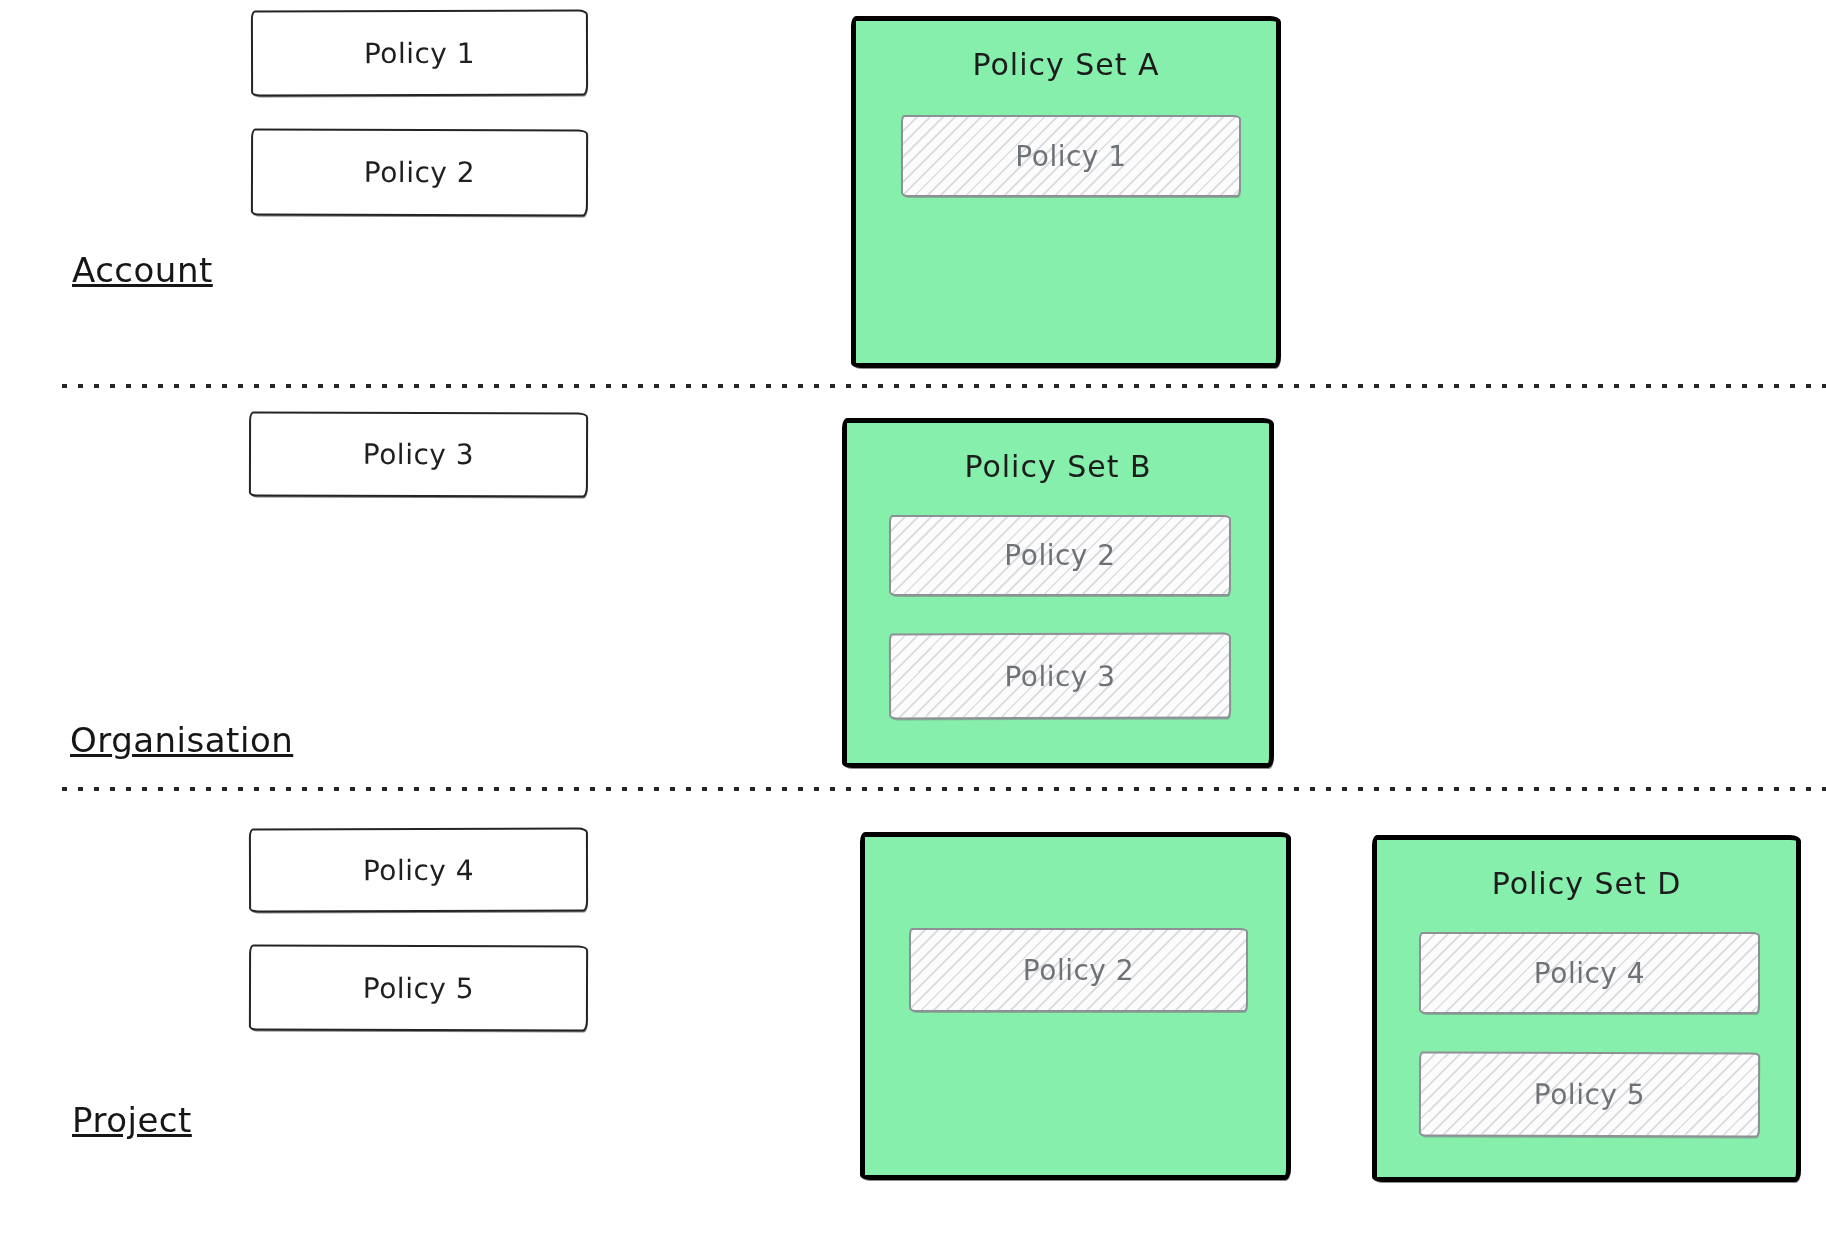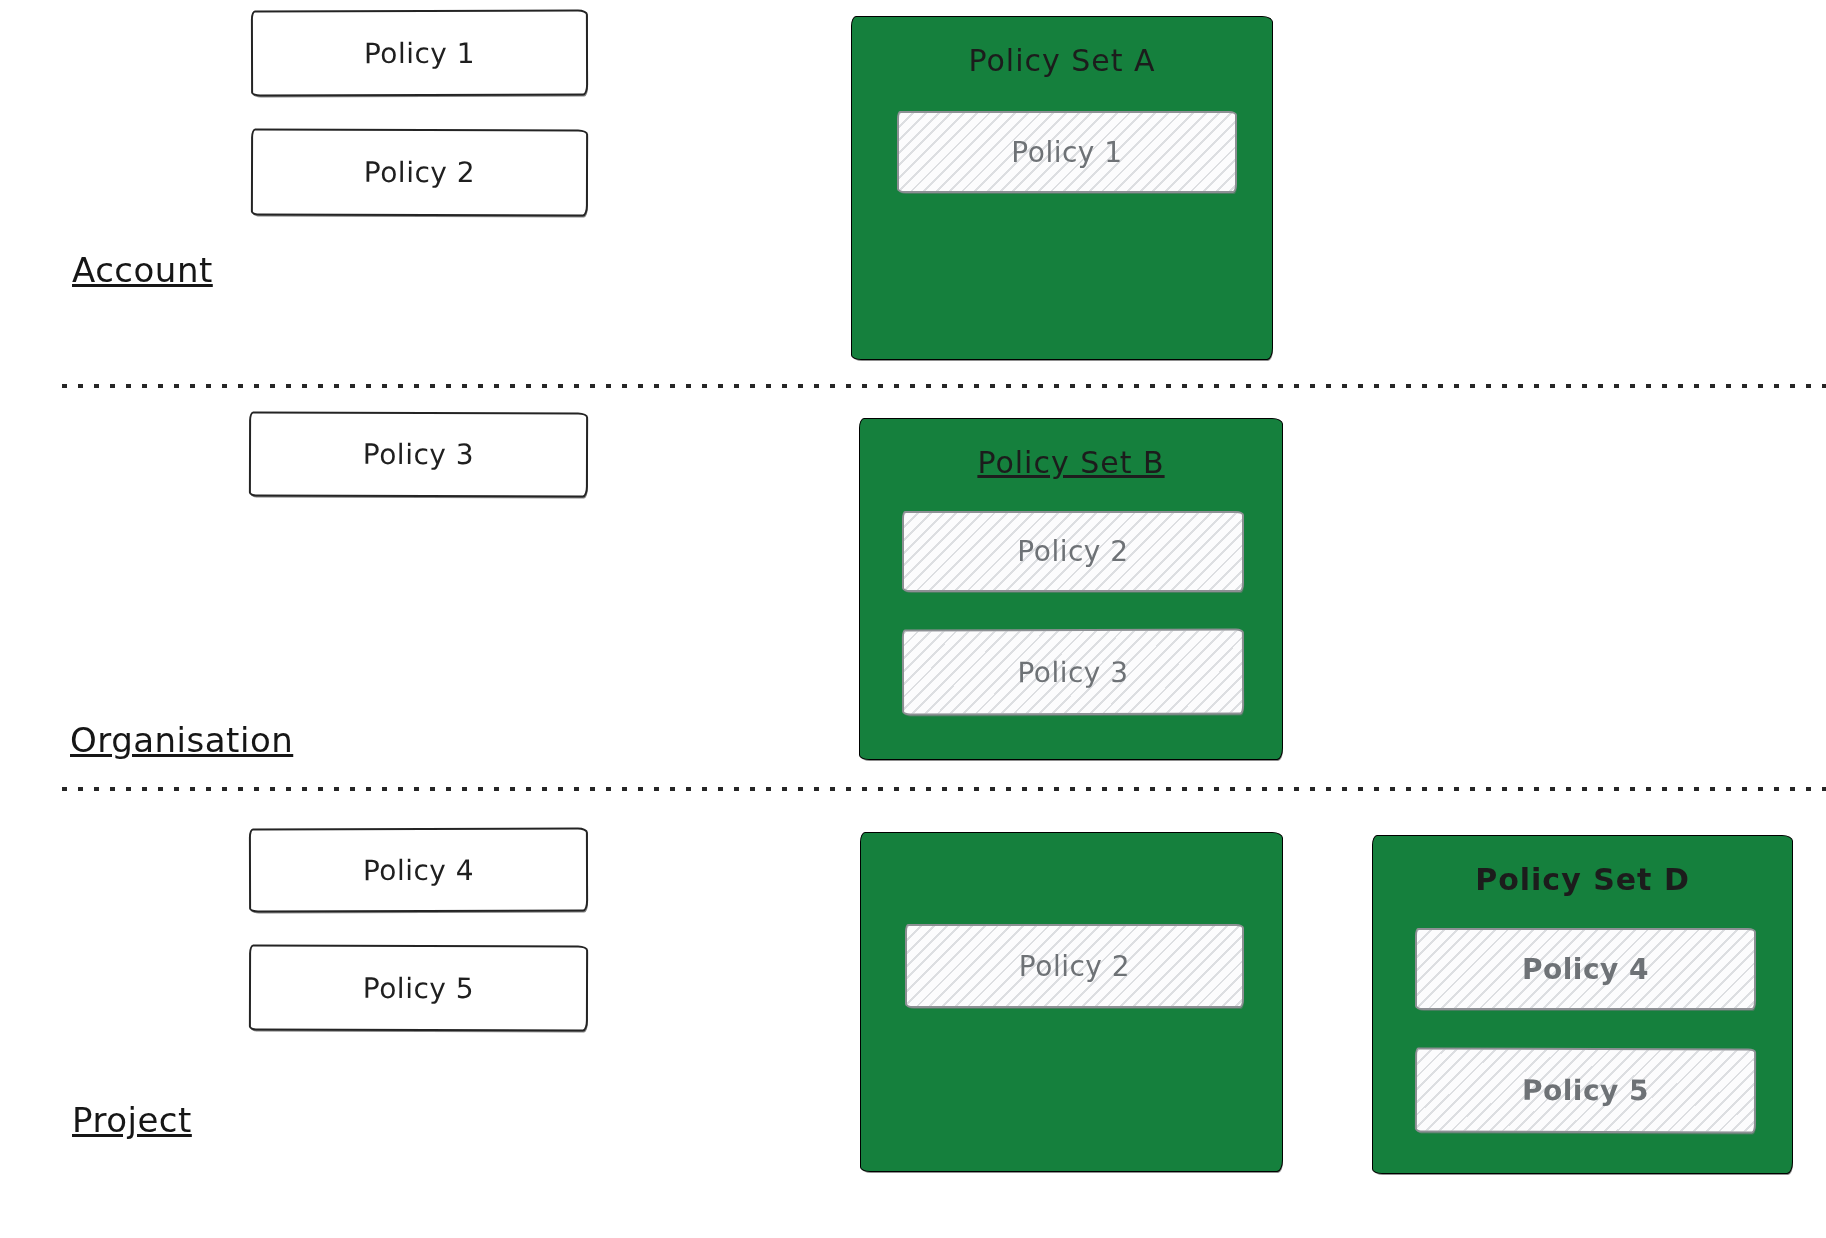--- a/index.html
+++ b/index.html
@@ -27,22 +27,22 @@
     align-items: center;
     justify-content: center;
     font-size: 28px;
     letter-spacing: 0.5px;
     color: #1f1f1f;
     box-shadow: 1px 2px 0 -1px rgba(30,30,30,0.55);
   }
   
   .policy-set {
     position: absolute;
-    background: #15803d;
-    border: 1px solid #000000;
+    background: #86efac;
+    border: 5px solid #000000;
     border-radius: 5px 11px 6px 10px / 10px 6px 12px 5px;
     box-shadow: 1px 2px 0 -1px rgba(30,30,30,0.5);
   }
   .policy-set-title {
     text-align: center;
     margin-top: 26px;
     font-size: 30px;
     letter-spacing: 1px;
     color: #1c1c1c;
   }
@@ -102,21 +102,21 @@
   </div>
 
   <div class="section-label" style="left:48px; top:250px;">Account</div>
 
   <div class="section-divider" style="top:384px;"></div>
 
   <div class="policy-card tilt-b" style="left:225px; top:412px; width:335px; height:81px;">
     <span>Policy 3</span>
   </div>
 
-  <div class="policy-set" style="left:835px; top:418px; width:422px; height:340px;text-decoration:underline;">
+  <div class="policy-set" style="left:818px; top:418px; width:422px; height:340px;">
     <div class="policy-set-title">Policy Set B</div>
     <div class="policy-member" style="left:42px; top:92px; width:338px; height:77px;">
       <span>Policy 2</span>
     </div>
     <div class="policy-member tilt-a" style="left:42px; top:210px; width:338px; height:82px;">
       <span>Policy 3</span>
     </div>
   </div>
 
   <div class="section-label" style="left:46px; top:720px;">Organisation</div>
@@ -130,21 +130,21 @@
   <div class="policy-card tilt-b" style="left:225px; top:945px; width:335px; height:82px;">
     <span>Policy 5</span>
   </div>
 
   <div class="policy-set" style="left:836px; top:832px; width:421px; height:338px;">
     <div class="policy-member" style="left:44px; top:91px; width:335px; height:80px;">
       <span>Policy 2</span>
     </div>
   </div>
 
-  <div class="policy-set" style="left:1348px; top:835px; width:419px; height:337px;font-weight:bold;">
+  <div class="policy-set" style="left:1348px; top:835px; width:419px; height:337px;">
     <div class="policy-set-title">Policy Set D</div>
     <div class="policy-member" style="left:42px; top:92px; width:337px; height:78px;">
       <span>Policy 4</span>
     </div>
     <div class="policy-member tilt-b" style="left:42px; top:212px; width:337px; height:81px;">
       <span>Policy 5</span>
     </div>
   </div>
 
   <div class="section-label" style="left:48px; top:1100px;">Project</div>

